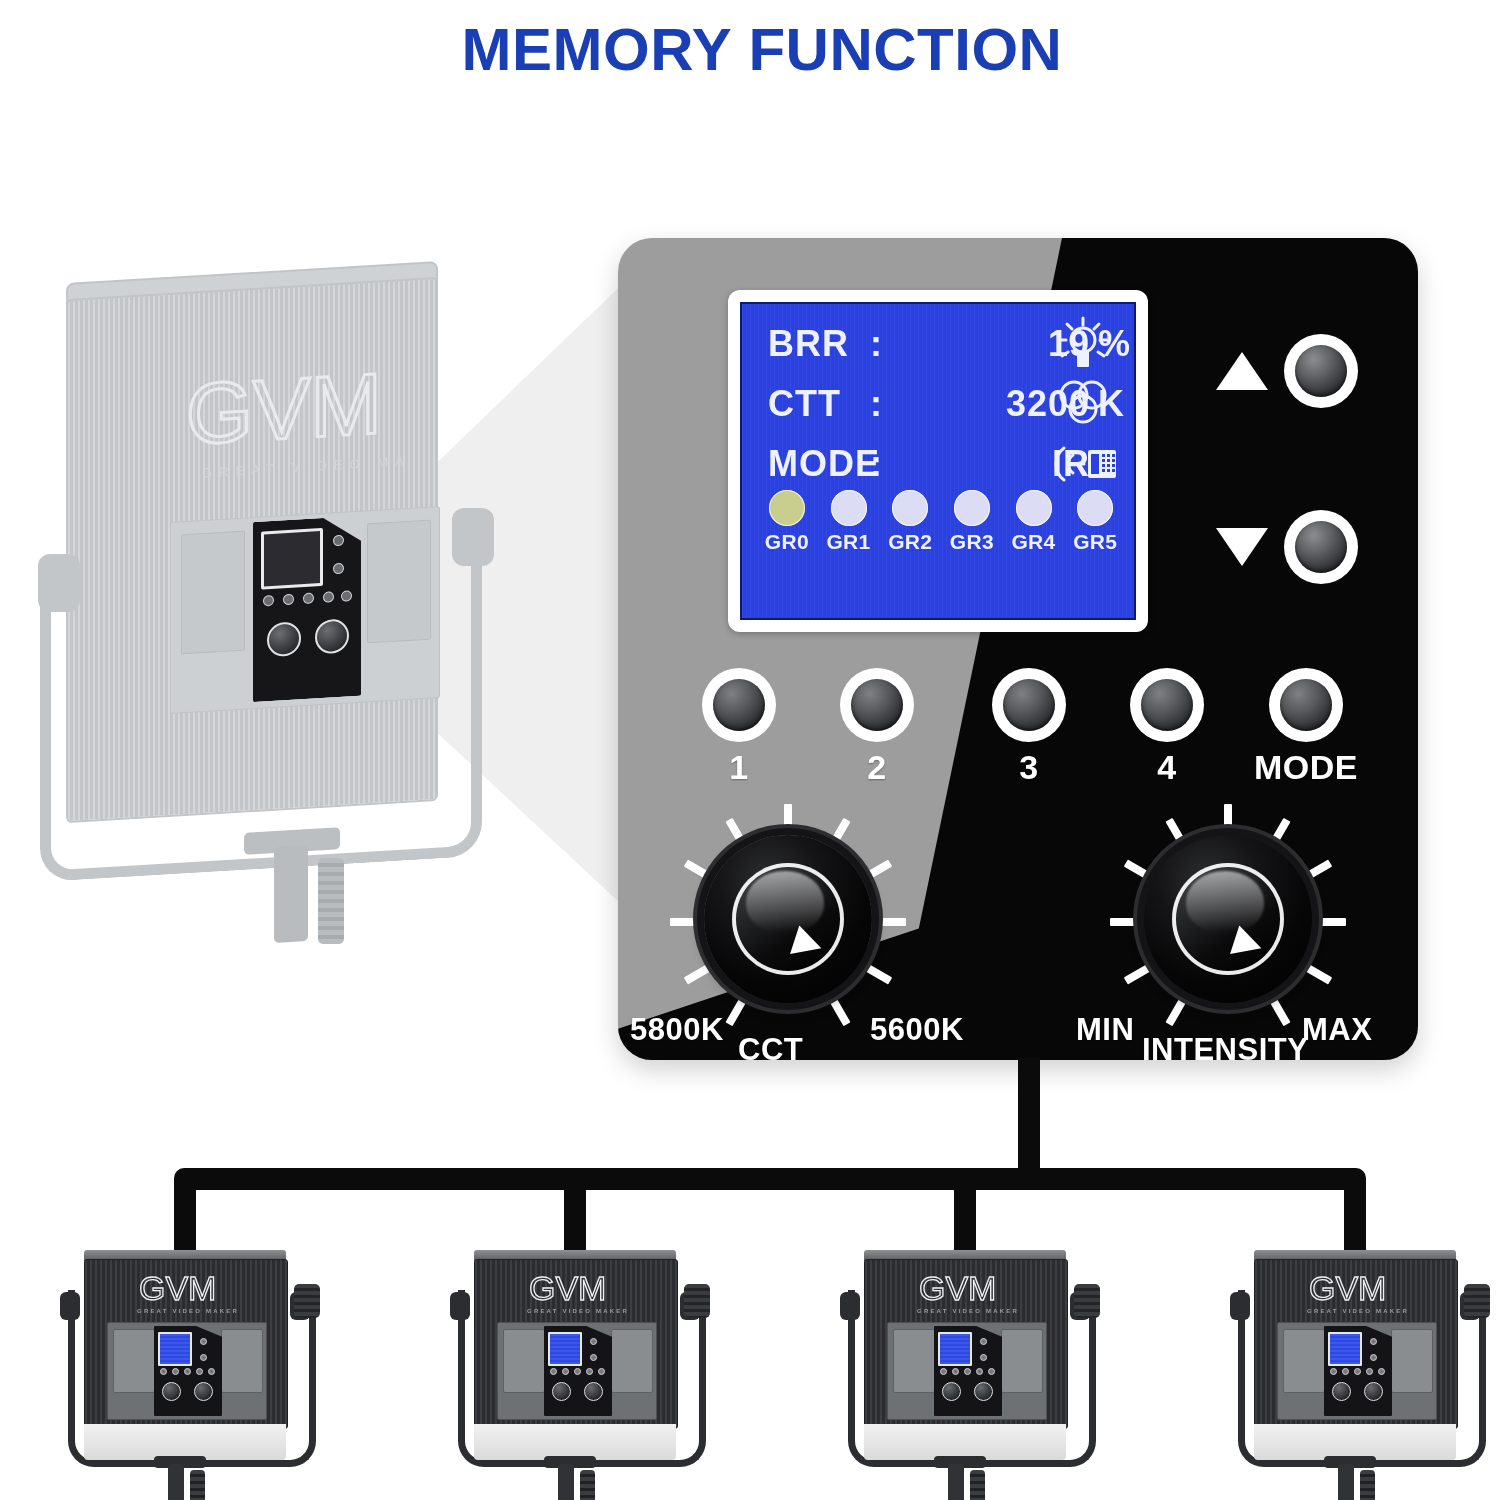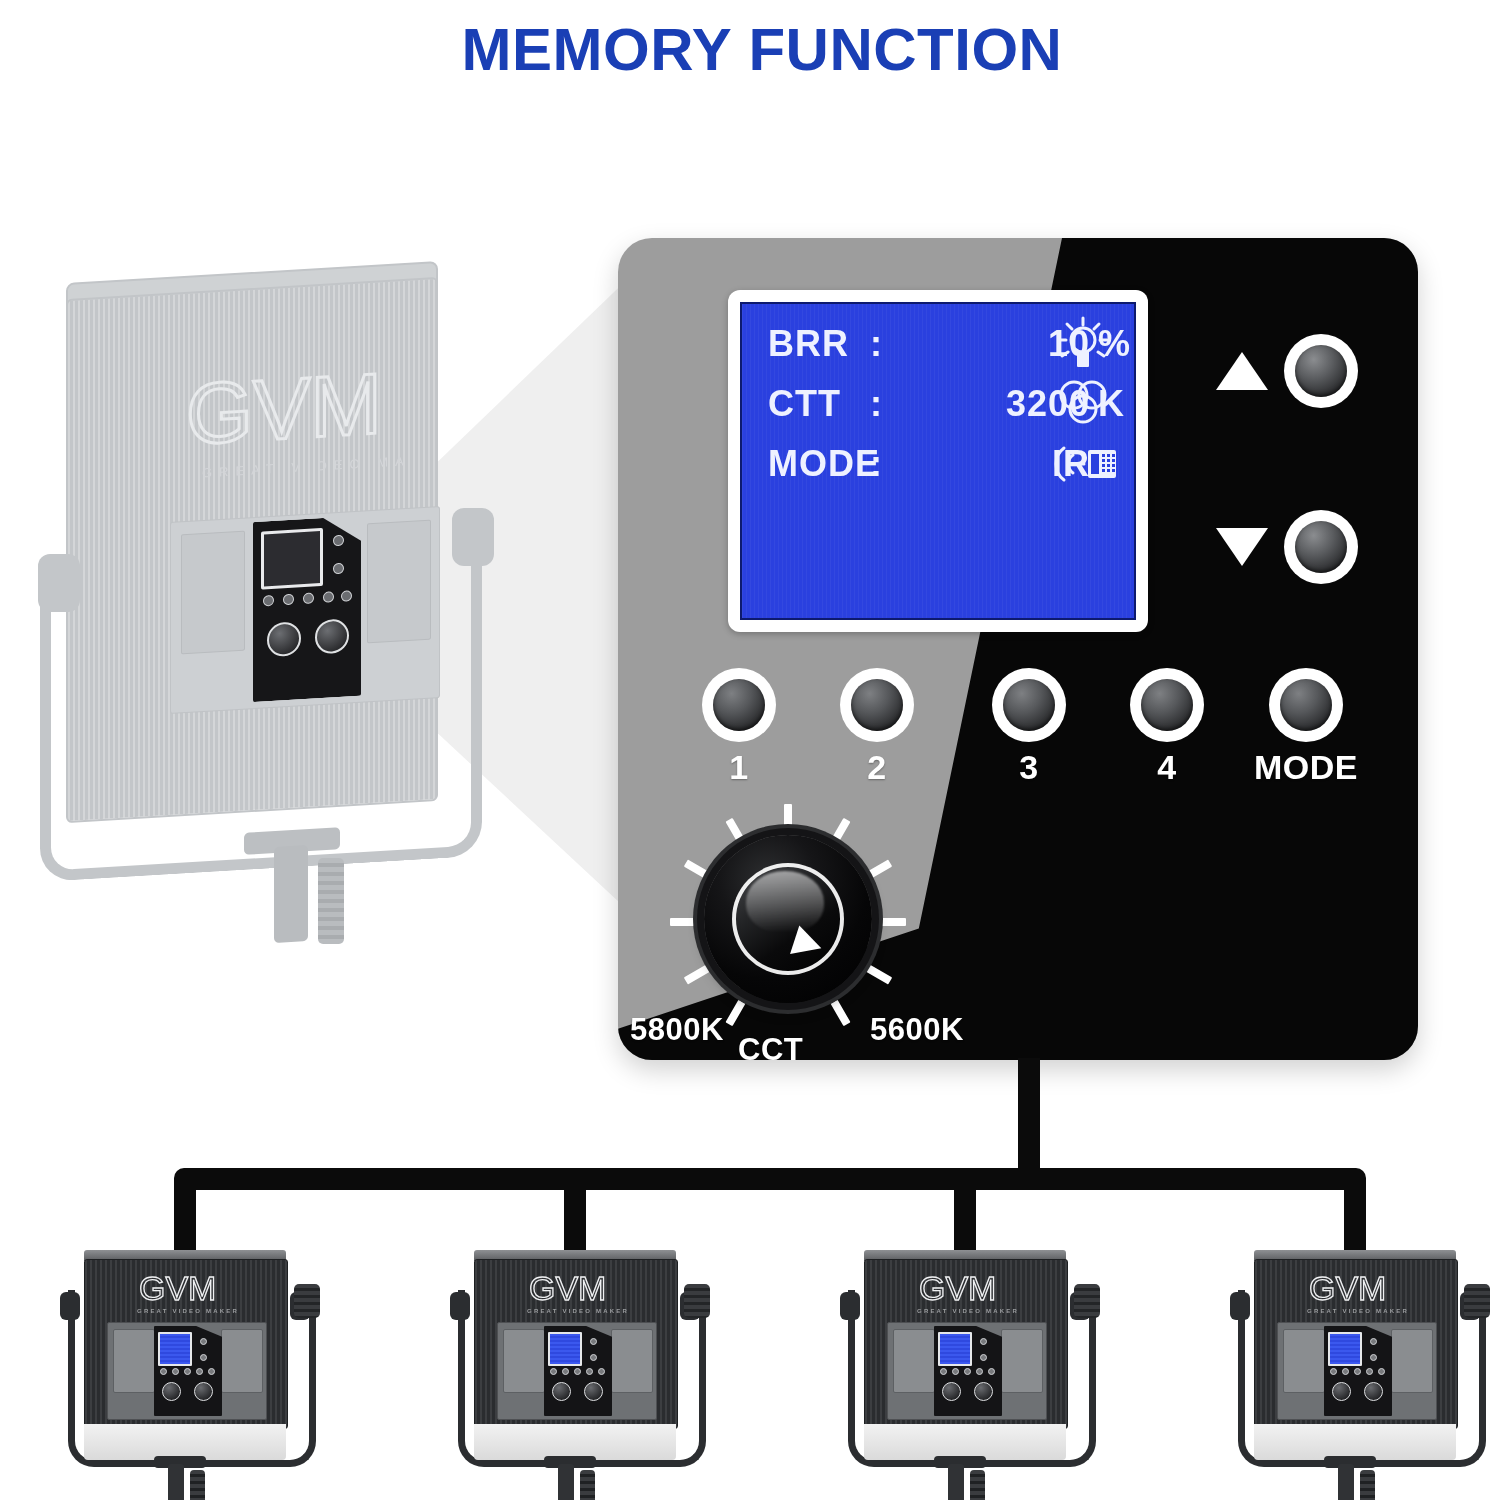--- a/index.html
+++ b/index.html
@@ -338,21 +338,21 @@
 
   <div class="cp">
     <div class="cp-black"></div>
 
     <div class="lcd-bezel">
       <div class="lcd">
 
         <div class="lcd-row r1">
           <span class="lbl">BRR</span>
           <span class="colon">:</span>
-          <span class="val">10</span>
+          <span class="val">19</span>
           <span class="unit">%</span>
         </div>
 
         <div class="lcd-row r2">
           <span class="lbl">CTT</span>
           <span class="colon">:</span>
           <span class="val">3200</span>
           <span class="unit">K</span>
         </div>
 
@@ -408,20 +408,46 @@
                   <rect x="62" y="22" width="3" height="3"></rect>
                 <rect x="52" y="27" width="3" height="3"></rect>
                   <rect x="57" y="27" width="3" height="3"></rect>
                   <rect x="62" y="27" width="3" height="3"></rect>
               </g>
             </svg>
           </span>
         </div>
 
         <div class="gr-grid">
+          <div class="gr-row top">
+            <div class="gr-cell">
+              <div class="gr-dot on"></div>
+              <div class="gr-lbl">GR0</div>
+            </div>
+            <div class="gr-cell">
+              <div class="gr-dot"></div>
+              <div class="gr-lbl">GR1</div>
+            </div>
+            <div class="gr-cell">
+              <div class="gr-dot"></div>
+              <div class="gr-lbl">GR2</div>
+            </div>
+            <div class="gr-cell">
+              <div class="gr-dot"></div>
+              <div class="gr-lbl">GR3</div>
+            </div>
+            <div class="gr-cell">
+              <div class="gr-dot"></div>
+              <div class="gr-lbl">GR4</div>
+            </div>
+            <div class="gr-cell">
+              <div class="gr-dot"></div>
+              <div class="gr-lbl">GR5</div>
+            </div>
+          </div>
         </div>
 
       </div>
     </div>
 
     <div class="arrowbtn ab1">
       <span class="tri up"></span>
       <span class="rbtn">
           <i></i>
         </span>
@@ -484,20 +510,44 @@
         <div class="knob-inner">
           <div class="knob-gloss"></div>
           <div class="knob-ptr"></div>
         </div>
       </div>
       <div class="knob-lbl lmin">5800K</div>
       <div class="knob-lbl lmax">5600K</div>
       <div class="knob-lbl lcen">CCT</div>
     </div>
 
+    <div class="knobgrp kg-int">
+      <div class="knob-ticks">
+        <div class="tick" style="transform:rotate(0deg)"></div>
+        <div class="tick" style="transform:rotate(30deg)"></div>
+        <div class="tick" style="transform:rotate(60deg)"></div>
+        <div class="tick" style="transform:rotate(90deg)"></div>
+        <div class="tick" style="transform:rotate(120deg)"></div>
+        <div class="tick" style="transform:rotate(150deg)"></div>
+        <div class="tick" style="transform:rotate(210deg)"></div>
+        <div class="tick" style="transform:rotate(240deg)"></div>
+        <div class="tick" style="transform:rotate(270deg)"></div>
+        <div class="tick" style="transform:rotate(300deg)"></div>
+        <div class="tick" style="transform:rotate(330deg)"></div>
+      </div>
+      <div class="knob-body">
+        <div class="knob-inner">
+          <div class="knob-gloss"></div>
+          <div class="knob-ptr"></div>
+        </div>
+      </div>
+      <div class="knob-lbl lmin">MIN</div>
+      <div class="knob-lbl lmax">MAX</div>
+      <div class="knob-lbl lcen">INTENSITY</div>
+    </div>
   </div>
 
   <div class="tree">
     <div class="tr-trunk"></div>
     <div class="tr-bus"></div>
     <div class="tr-drop d1"></div>
     <div class="tr-drop d2"></div>
     <div class="tr-drop d3"></div>
     <div class="tr-drop d4"></div>
   </div>

